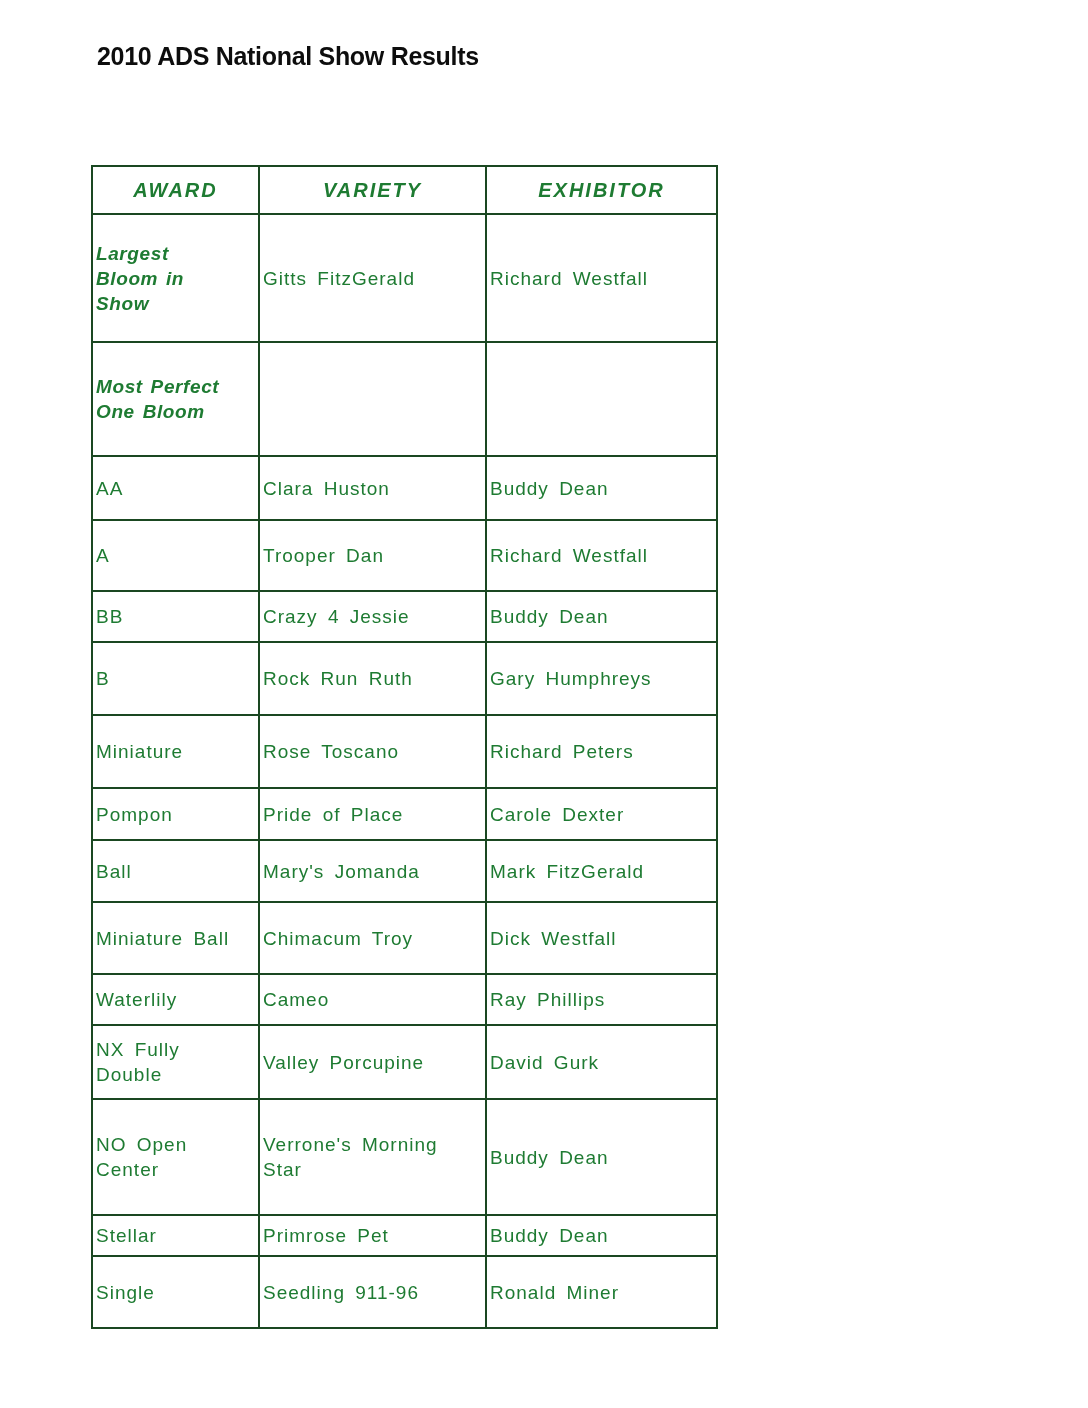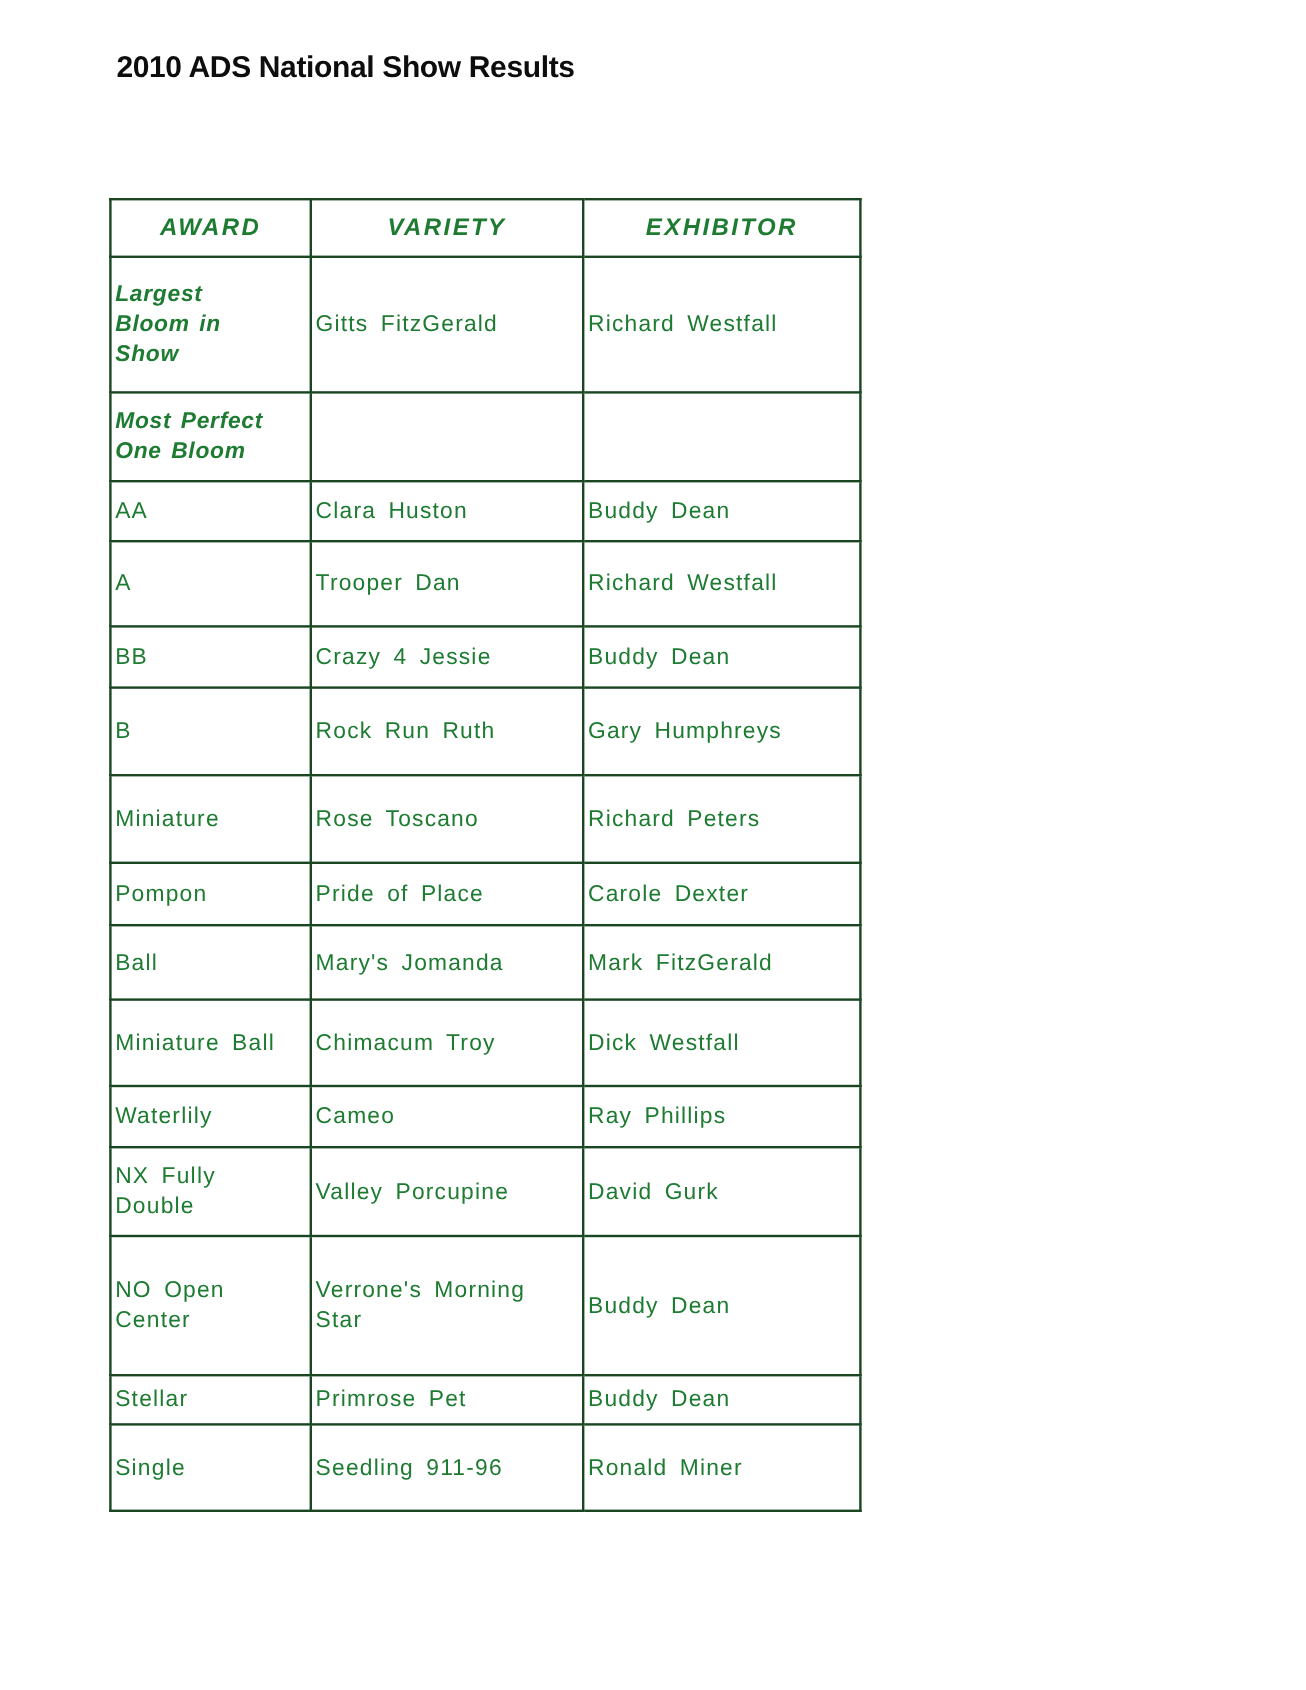--- a/index.html
+++ b/index.html
@@ -82,34 +82,34 @@
       <col style="width:231px">
     </colgroup>
     <thead>
       <tr>
         <th>AWARD</th>
         <th>VARIETY</th>
         <th>EXHIBITOR</th>
       </tr>
     </thead>
     <tbody>
-        <tr style="height: 113px; padding-left: 47px;">
+        <tr style="height: 128px; padding-left: 47px;">
           <td class="em">Largest
 Bloom in
 Show</td>
           <td>Gitts FitzGerald</td>
           <td>Richard Westfall</td>
         </tr>
-        <tr style="height: 74px;">
+        <tr style="height: 114px;">
           <td class="em">Most Perfect
 One Bloom</td>
           <td></td>
           <td></td>
         </tr>
-        <tr style="height: 50px;">
+        <tr style="height: 64px;">
           <td>AA</td>
           <td>Clara Huston</td>
           <td>Buddy Dean</td>
         </tr>
         <tr style="height: 71px;">
           <td>A</td>
           <td>Trooper Dan</td>
           <td>Richard Westfall</td>
         </tr>
         <tr style="height: 51px;">

